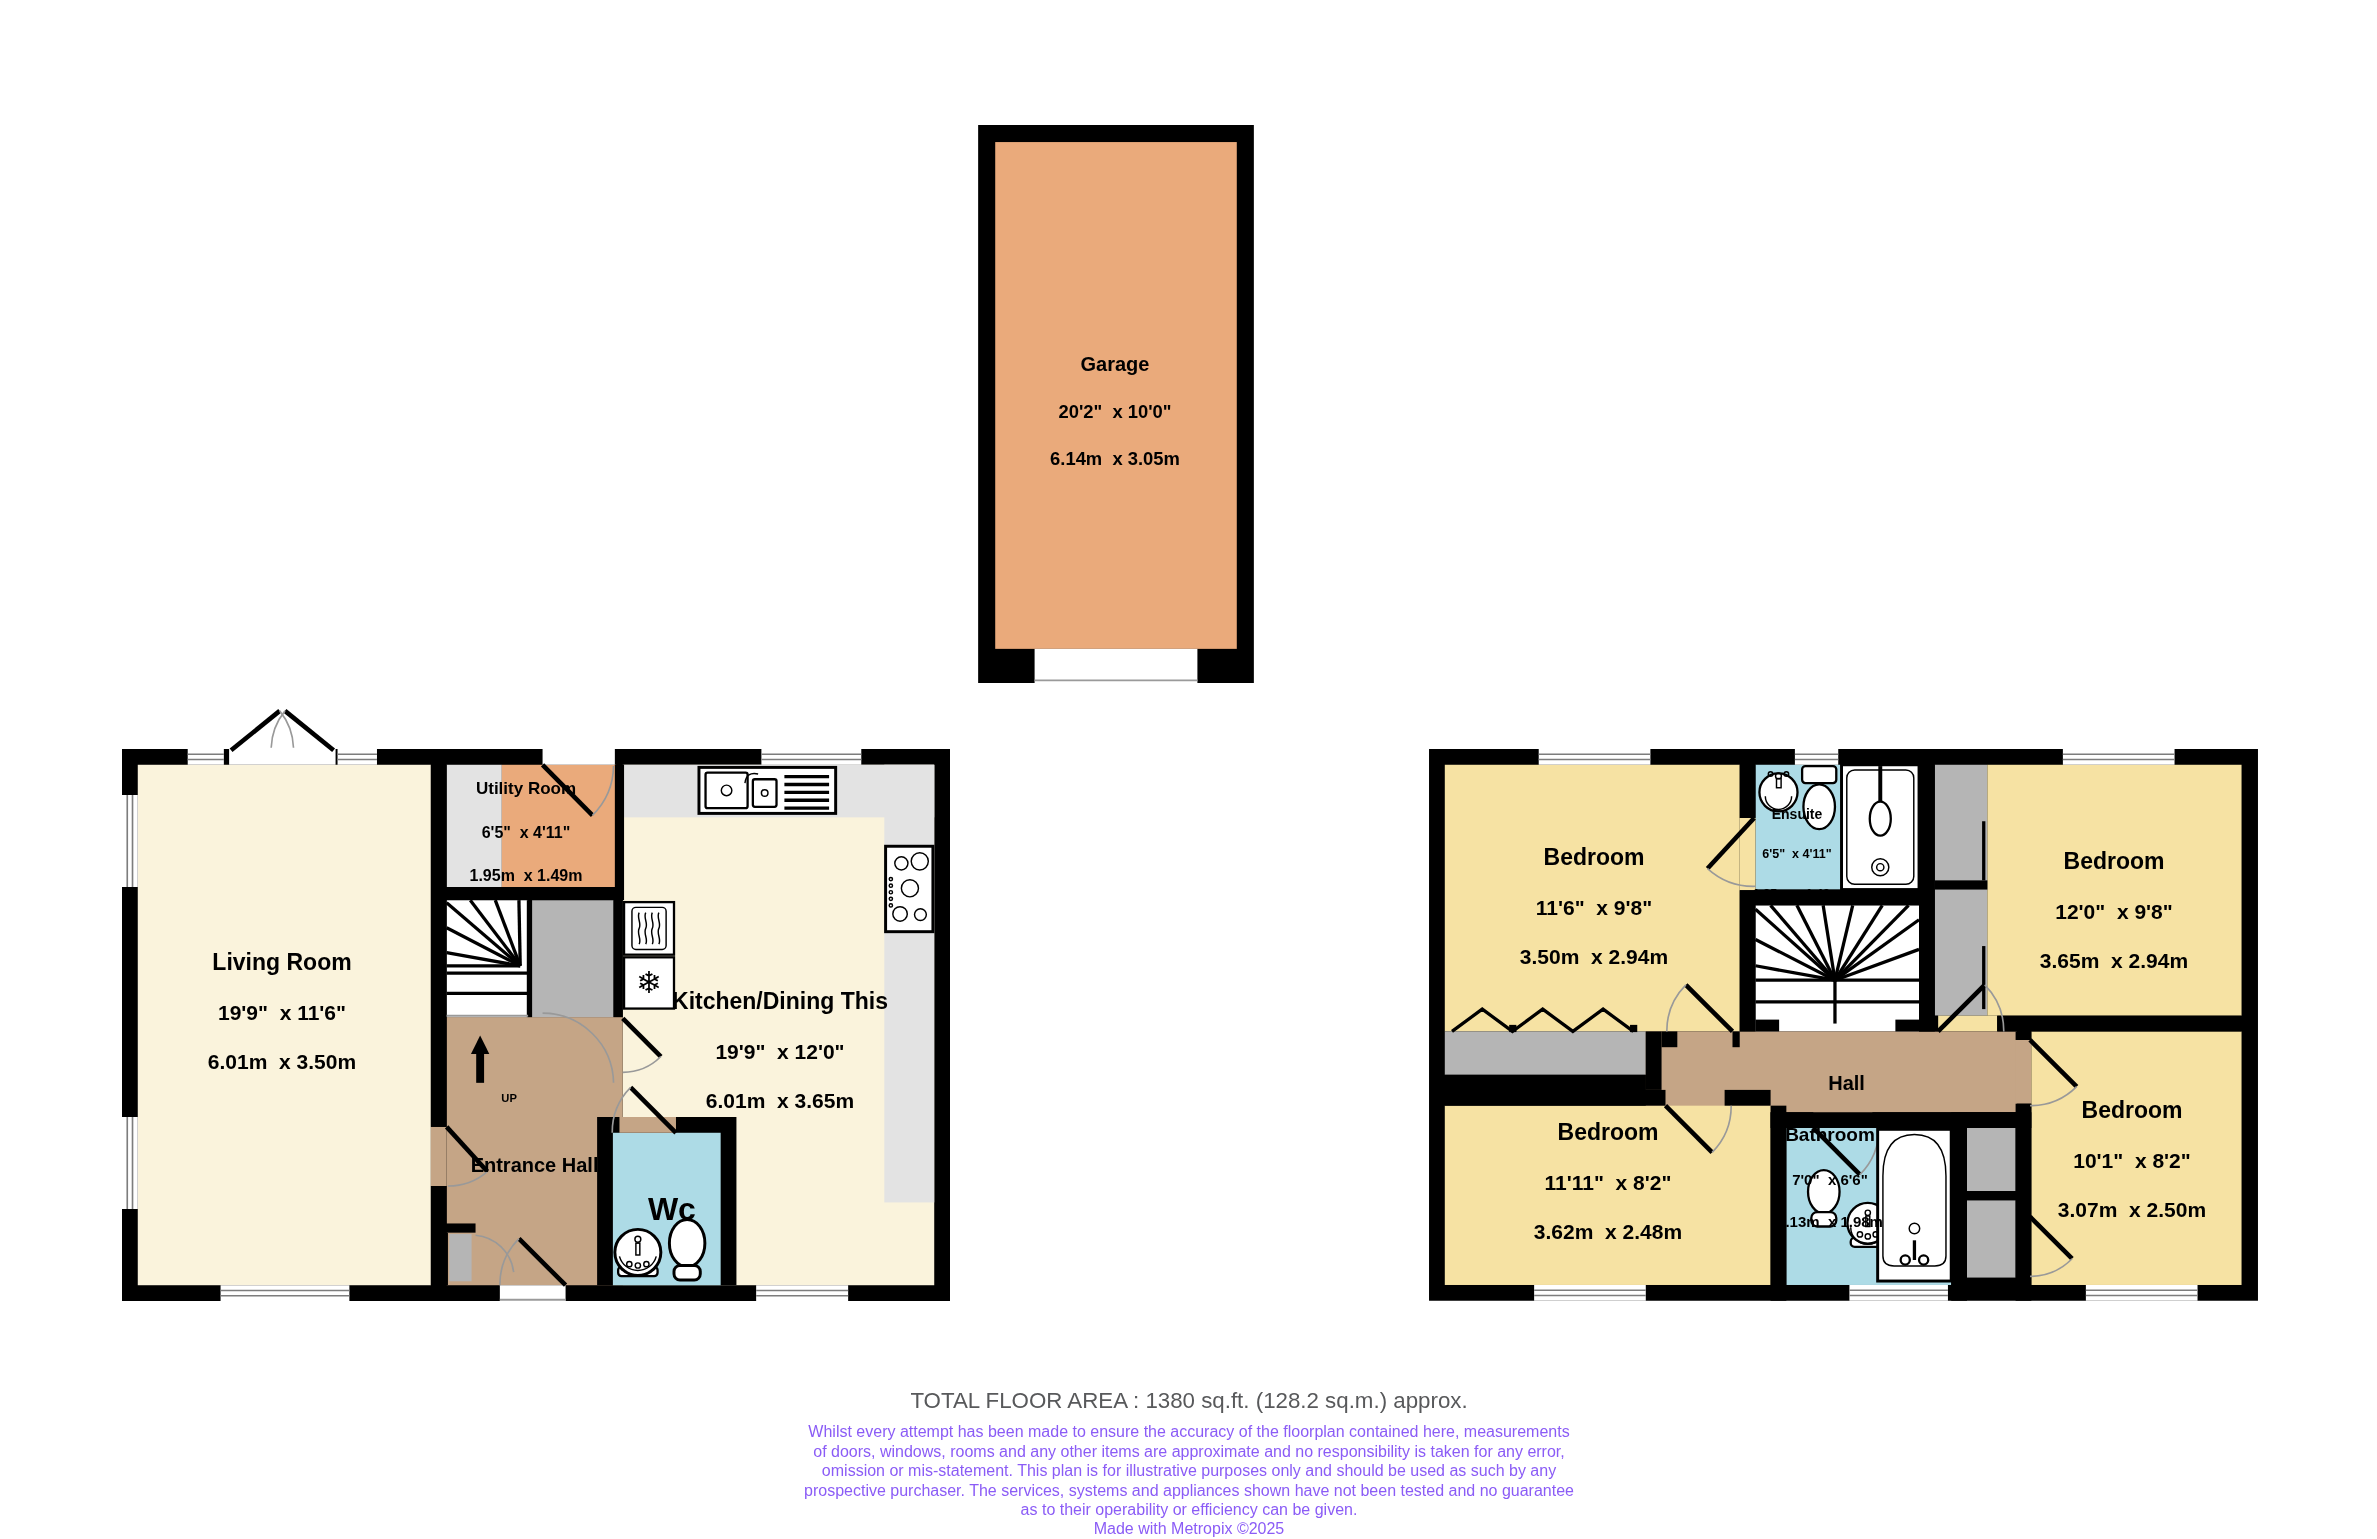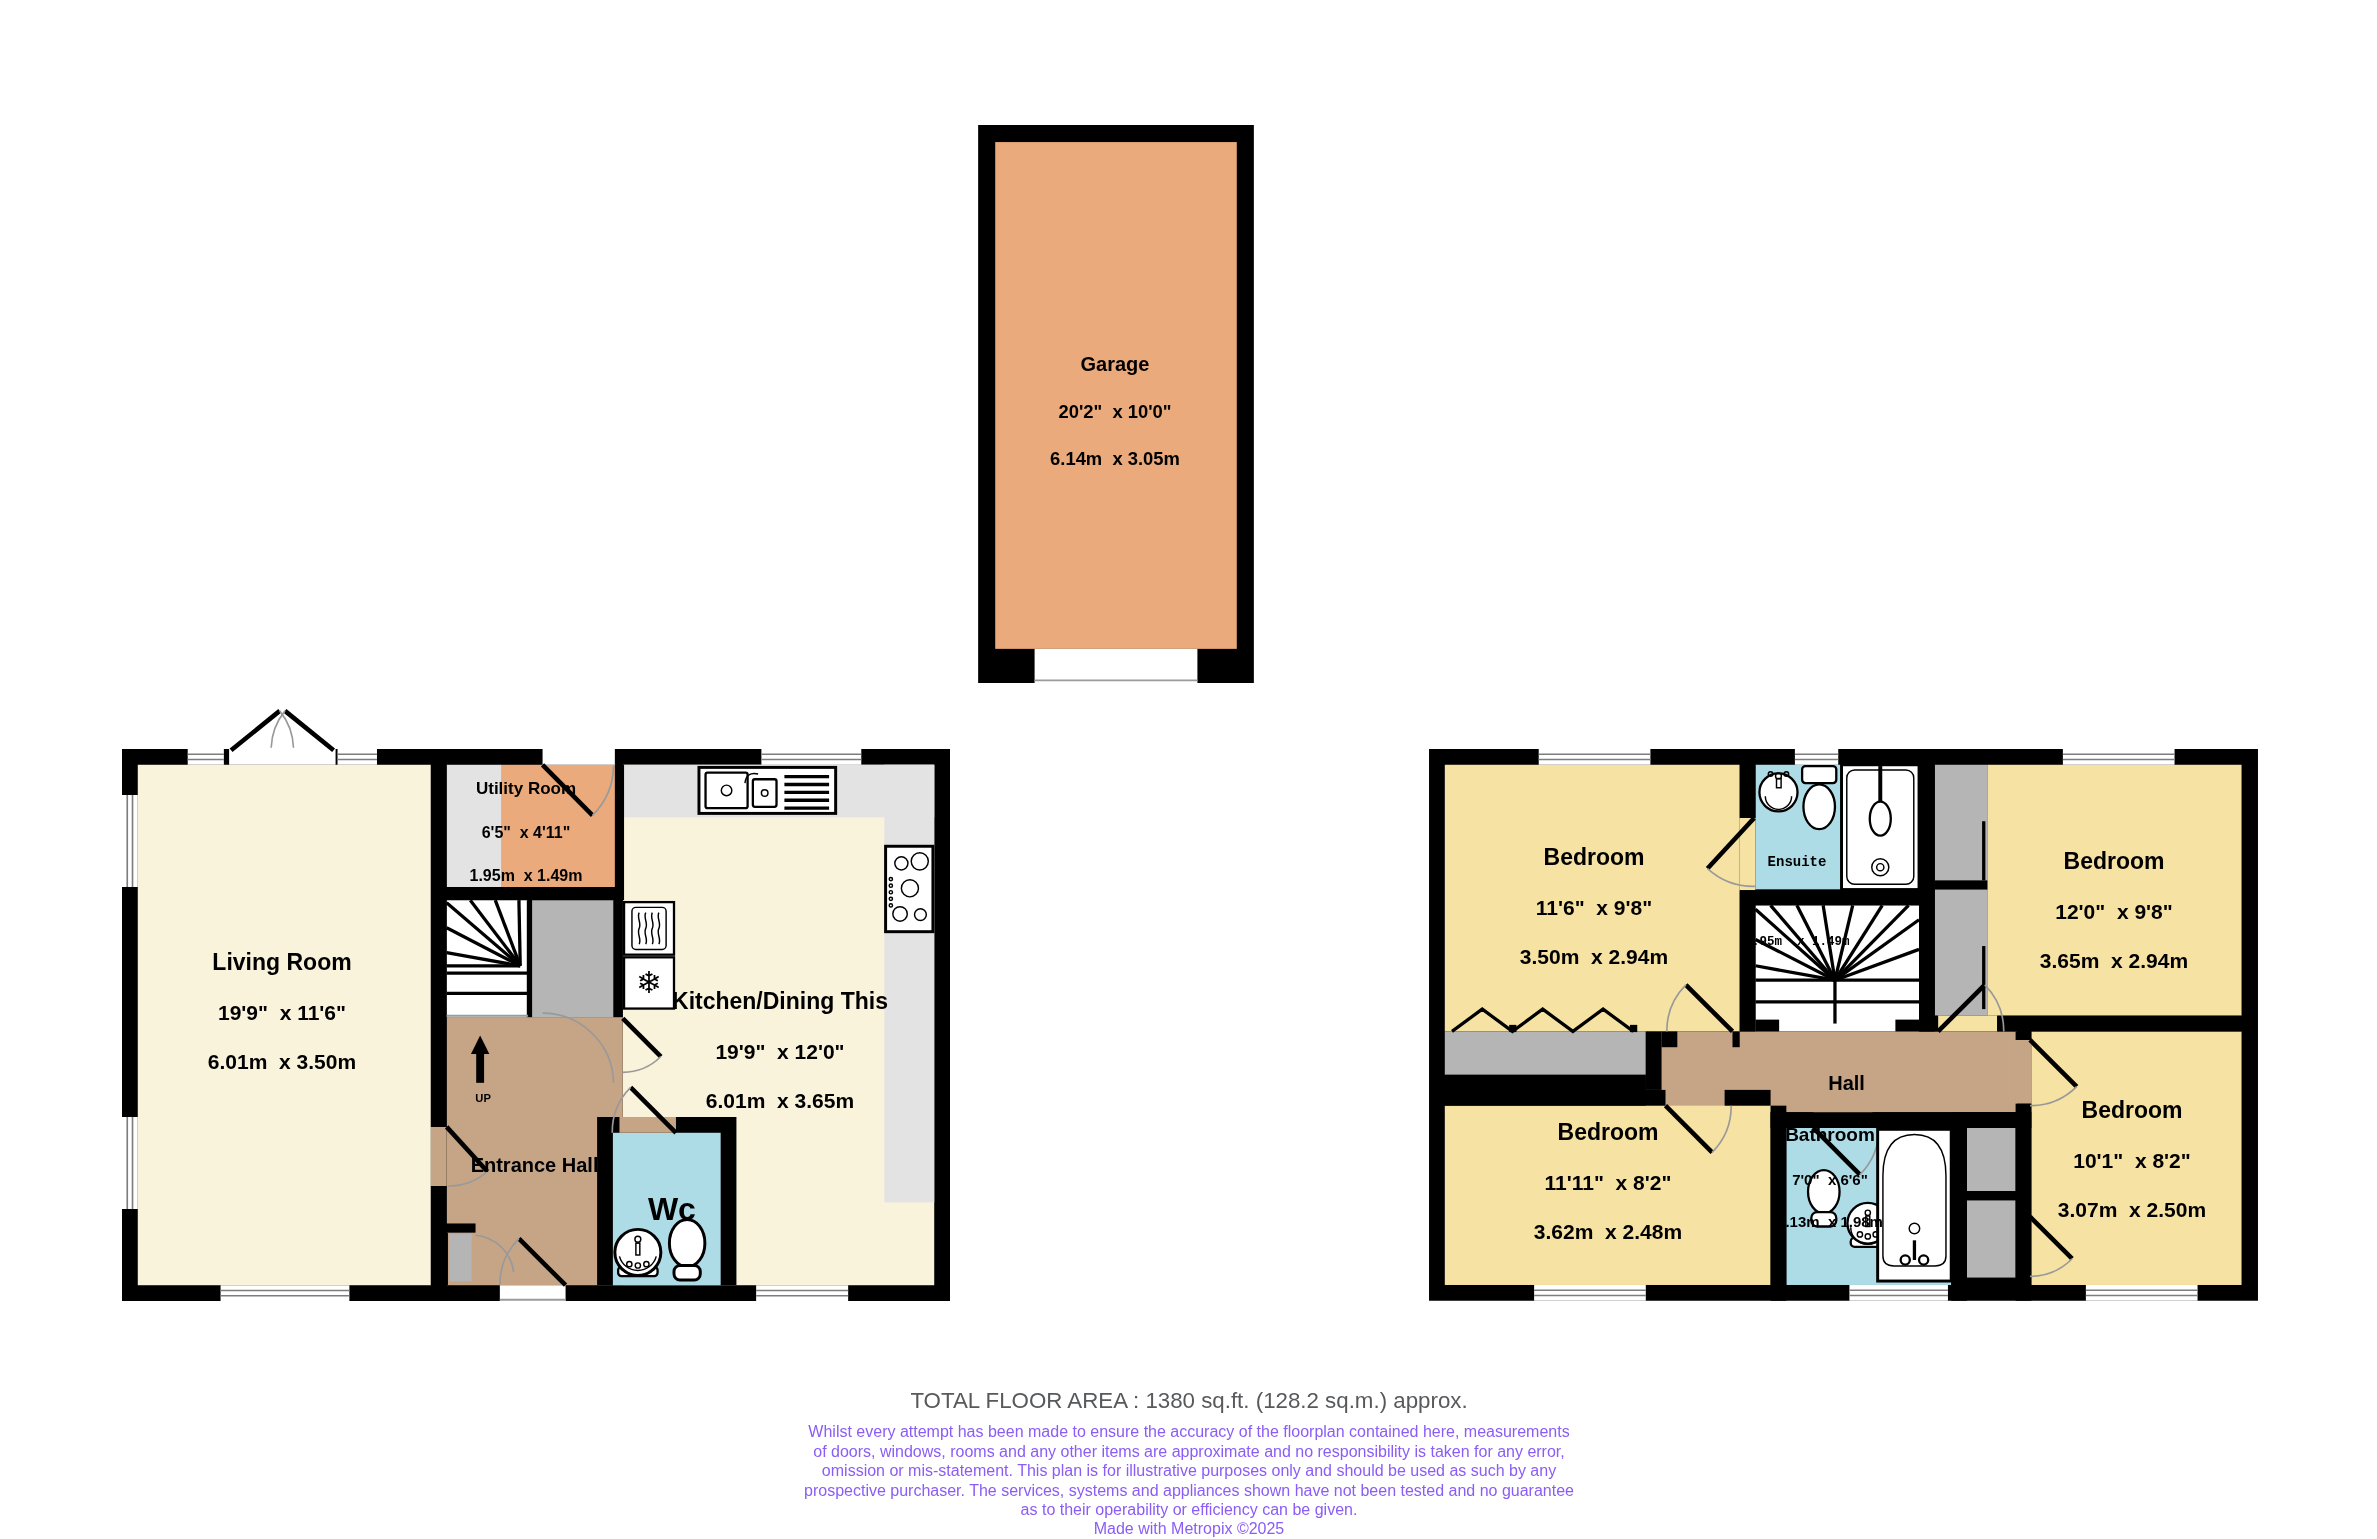--- a/index.html
+++ b/index.html
@@ -403,35 +403,35 @@
 <div class="lbl" style="left:780px;top:1045px;">
   <div class="nm-lg">Kitchen/Dining This</div>
   <div class="dm-lg">19'9"  x 12'0"</div>
   <div class="dm-lg">6.01m  x 3.65m</div>
 </div>
 
 <div class="lbl hall-lbl" style="left:529px;top:1154px;">
   <span>Entrance Hall</span>
 </div>
 
-<div class="lbl up-lbl" style="left:480px;top:1092px;">
+<div class="lbl up-lbl" style="left:506px;top:1092px;">
   <span>UP</span>
 </div>
 
 <div class="lbl wc-lbl" style="left:663px;top:1191px;">
   <span>Wc</span>
 </div>
 
 <div class="lbl" style="left:1594px;top:901px;">
   <div class="nm-lg">Bedroom</div>
   <div class="dm-lg">11'6"  x 9'8"</div>
   <div class="dm-lg">3.50m  x 2.94m</div>
 </div>
 
-<div class="lbl" style="left:1797px;top:895px;font-family:Liberation Mono, monospace;">
+<div class="lbl" style="left:1797px;top:847px;">
   <div class="nm-sm">Ensuite</div>
   <div class="dm-sm">6'5"  x 4'11"</div>
   <div class="dm-sm">1.95m  x 1.49m</div>
 </div>
 
 <div class="lbl" style="left:2114px;top:905px;">
   <div class="nm-lg">Bedroom</div>
   <div class="dm-lg">12'0"  x 9'8"</div>
   <div class="dm-lg">3.65m  x 2.94m</div>
 </div>

